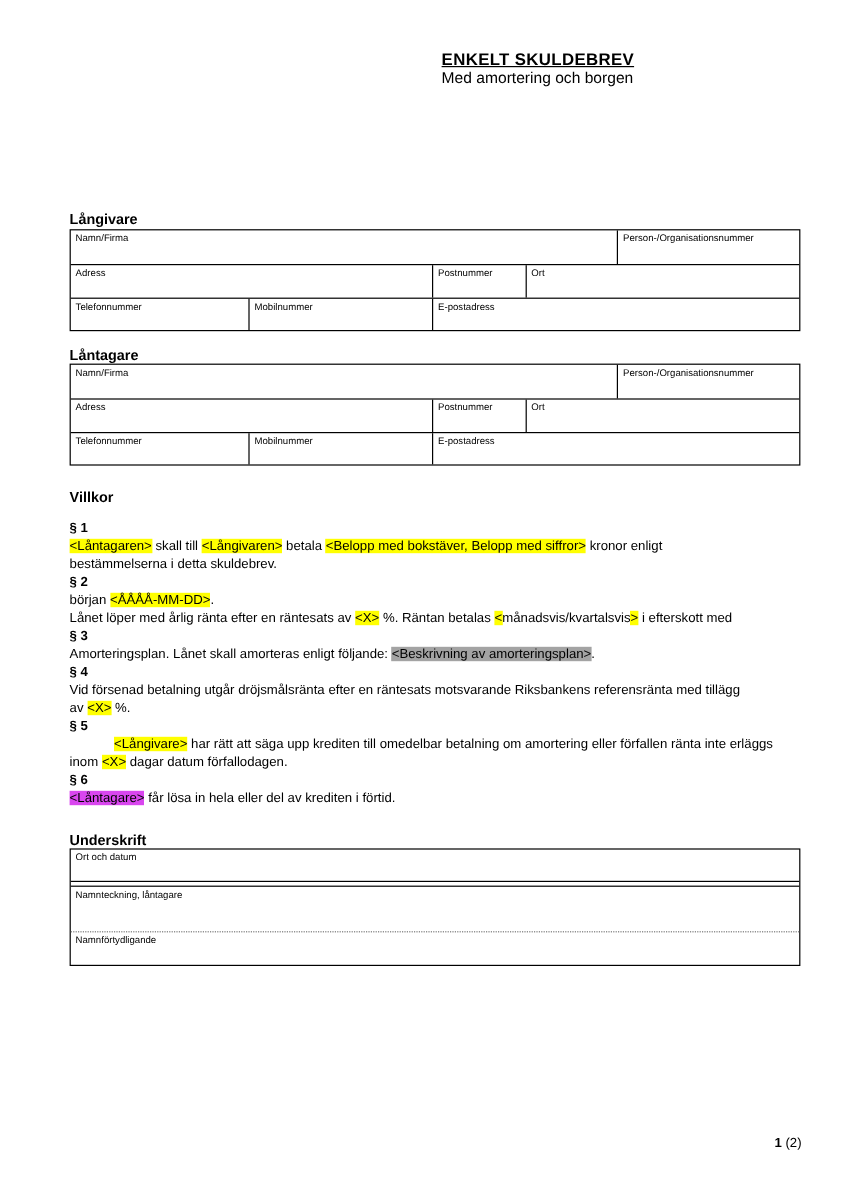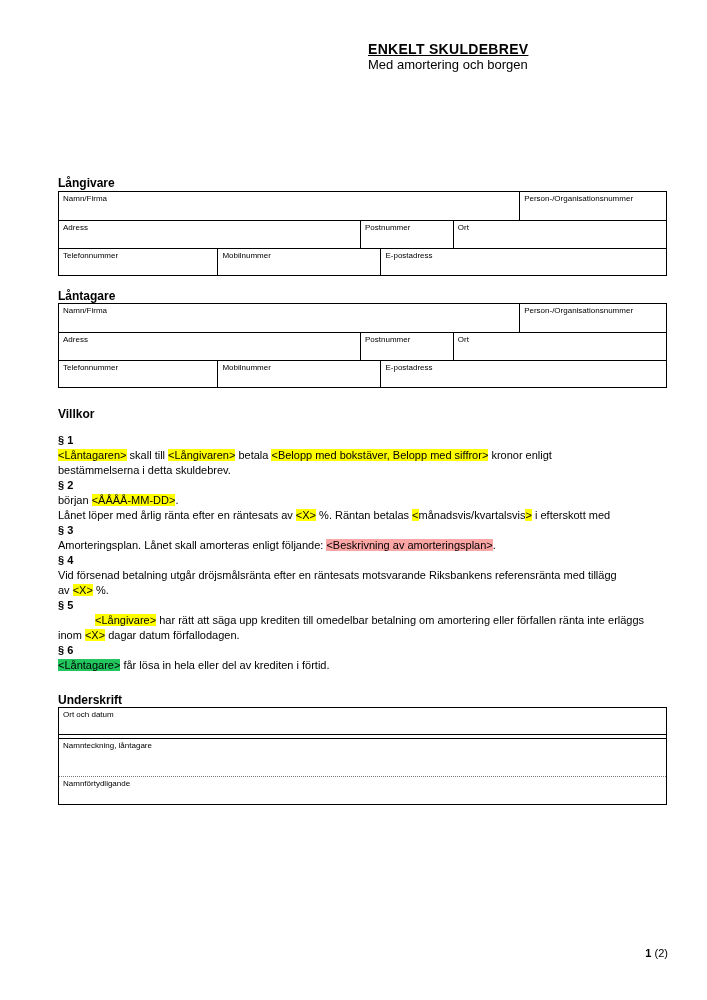--- a/index.html
+++ b/index.html
@@ -13,21 +13,21 @@
   
   .doc-title { left:368px; top:41px; }
   .doc-title h1 { margin:0; font-size:14px; line-height:16px; font-weight:bold; letter-spacing:0.3px;text-decoration:underline; }
   .doc-title .sub { margin:0; font-size:13px; line-height:16px; font-weight:normal; }
 
   
   .sec-heading { left:58px; font-size:12px; font-weight:bold; line-height:14px; }
 
   
   .party-table { left:58px; width:609px; border:1px solid #000; box-sizing:border-box; }
-  .p-row { display:flex; box-sizing:border-box;gap:20px; }
+  .p-row { display:flex; box-sizing:border-box; }
   .p-row + .p-row { border-top:1px solid #000; }
   .p-cell { box-sizing:border-box; padding:2px 2px 0 4px; font-size:8px; line-height:10px; overflow:hidden; }
   .p-cell + .p-cell { border-left:1px solid #000; }
   .p-row-0 { height:28px; }
   .p-row-1 { height:28px; }
   .p-row-2 { height:27px; }
   .p-row-0 .p-cell:nth-child(1){ width:75.0%; }
   .p-row-0 .p-cell:nth-child(2){ width:25.0%; }
   .p-row-1 .p-cell:nth-child(1){ width:49.6%; }
   .p-row-1 .p-cell:nth-child(2){ width:12.8%; }
@@ -102,29 +102,29 @@
 
   <div class="abs sec-heading" style="top:407px">Villkor</div>
   <div class="abs villkor-body" id="villkor-body">
       <div class="vline bold">§ 1</div>
       <div class="vline"><span class="hl" style="background: rgb(255, 255, 0);">&lt;Låntagaren&gt;</span><span> skall till </span><span class="hl" style="background: rgb(255, 255, 0);">&lt;Långivaren&gt;</span><span> betala </span><span class="hl" style="background: rgb(255, 255, 0);">&lt;Belopp med bokstäver, Belopp med siffror&gt;</span><span> kronor enligt</span></div>
       <div class="vline"><span>bestämmelserna i detta skuldebrev.</span></div>
       <div class="vline bold">§ 2</div>
       <div class="vline"><span>början </span><span class="hl" style="background: rgb(255, 255, 0);">&lt;ÅÅÅÅ-MM-DD&gt;</span><span>.</span></div>
       <div class="vline"><span>Lånet löper med årlig ränta efter en räntesats av </span><span class="hl" style="background: rgb(255, 255, 0);">&lt;X&gt;</span><span> %. Räntan betalas </span><span class="hl" style="background: rgb(255, 255, 0);">&lt;</span><span>månadsvis/kvartalsvis</span><span class="hl" style="background: rgb(255, 255, 0);">&gt;</span><span> i efterskott med</span></div>
       <div class="vline bold">§ 3</div>
-      <div class="vline"><span>Amorteringsplan. Lånet skall amorteras enligt följande: </span><span class="hl" style="background: #fca5a5;">&lt;Beskrivning av amorteringsplan&gt;</span><span>.</span></div>
+      <div class="vline"><span>Amorteringsplan. Lånet skall amorteras enligt följande: </span><span class="hl" style="background: #a3a3a3;">&lt;Beskrivning av amorteringsplan&gt;</span><span>.</span></div>
       <div class="vline bold">§ 4</div>
       <div class="vline"><span>Vid försenad betalning utgår dröjsmålsränta efter en räntesats motsvarande Riksbankens referensränta med tillägg</span></div>
       <div class="vline"><span>av </span><span class="hl" style="background: rgb(255, 255, 0);">&lt;X&gt;</span><span> %.</span></div>
       <div class="vline bold">§ 5</div>
       <div class="vline"><span class="hl" style="background: rgb(255, 255, 0); margin-left: 37px;">&lt;Långivare&gt;</span><span> har rätt att säga upp krediten till omedelbar betalning om amortering eller förfallen ränta inte erläggs</span></div>
       <div class="vline"><span>inom </span><span class="hl" style="background: rgb(255, 255, 0);">&lt;X&gt;</span><span> dagar datum förfallodagen.</span></div>
       <div class="vline bold">§ 6</div>
-      <div class="vline"><span class="hl" style="background: #22c55e;">&lt;Låntagare&gt;</span><span> får lösa in hela eller del av krediten i förtid.</span></div>
+      <div class="vline"><span class="hl" style="background: #d946ef;">&lt;Låntagare&gt;</span><span> får lösa in hela eller del av krediten i förtid.</span></div>
     </div>
 
   <div class="abs sec-heading" style="top:693px">Underskrift</div>
   <div class="abs sig-table">
     <div class="sig-row sig-row-0">
       <span>Ort och datum</span>
     </div>
     <div class="sig-double"></div>
     <div class="sig-row sig-row-1">
       <span>Namnteckning, låntagare</span>

